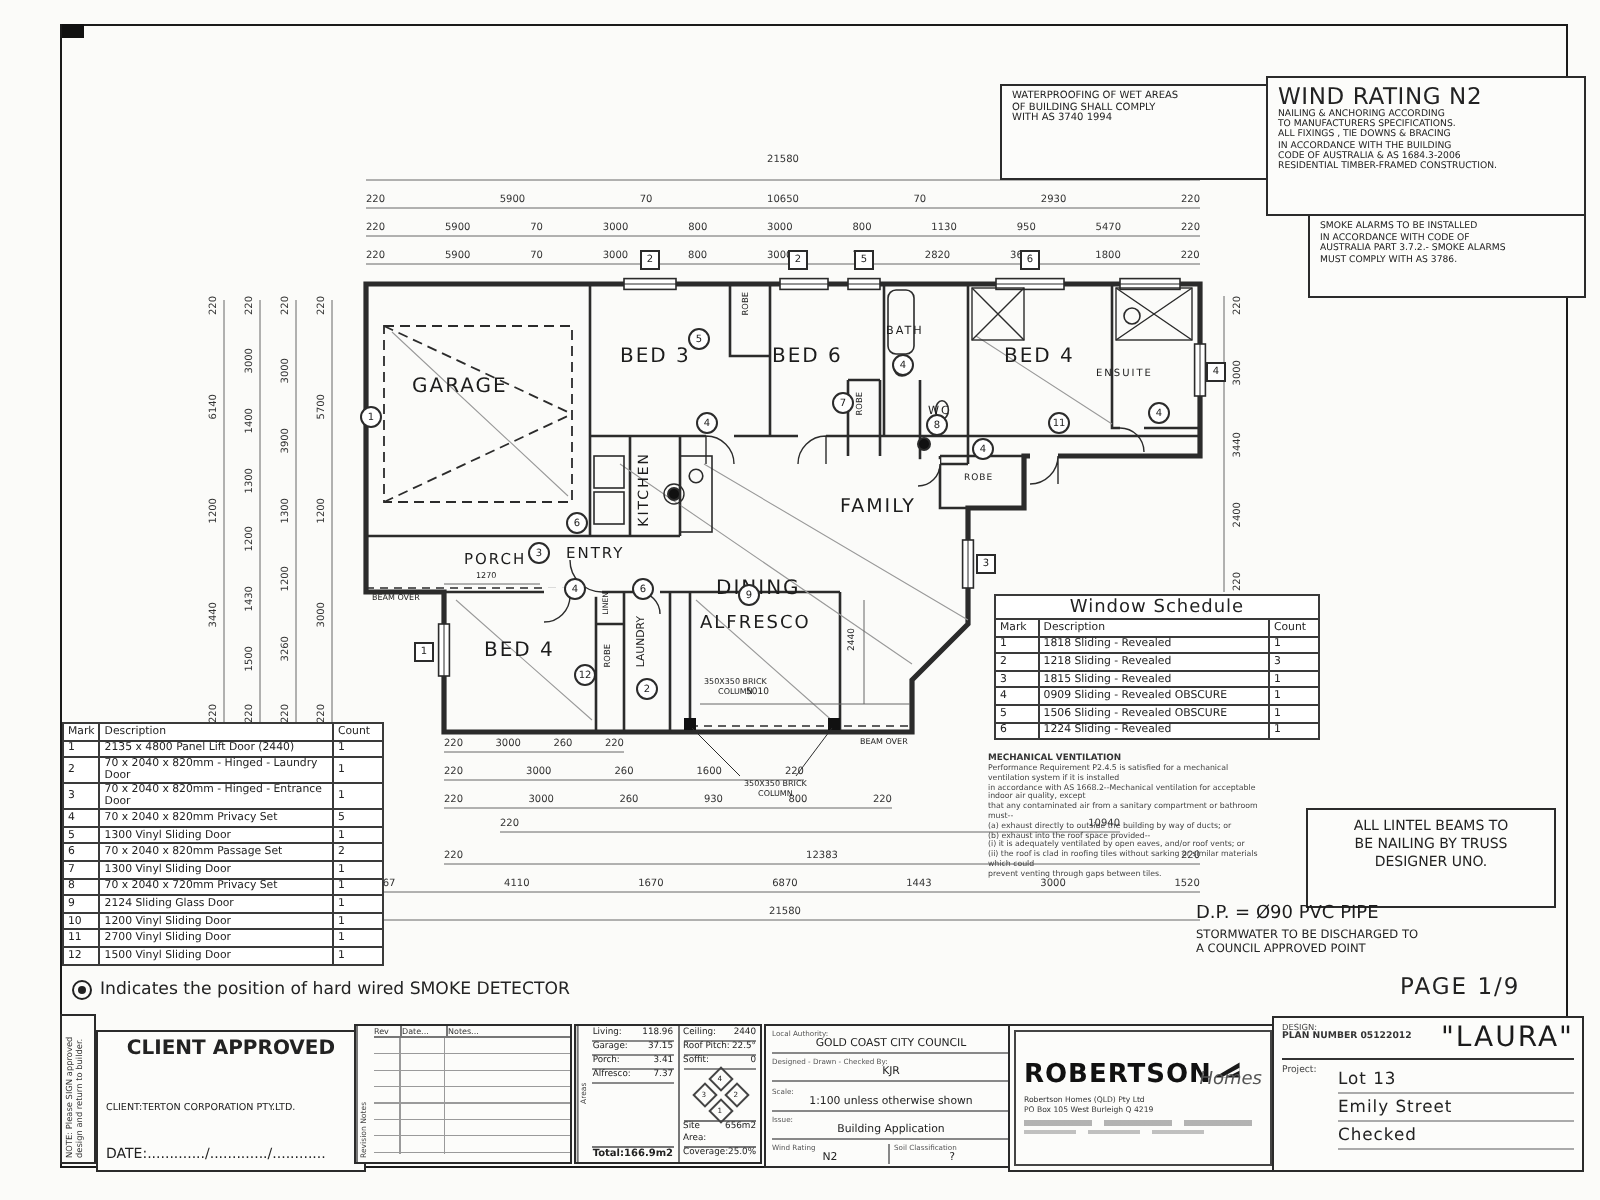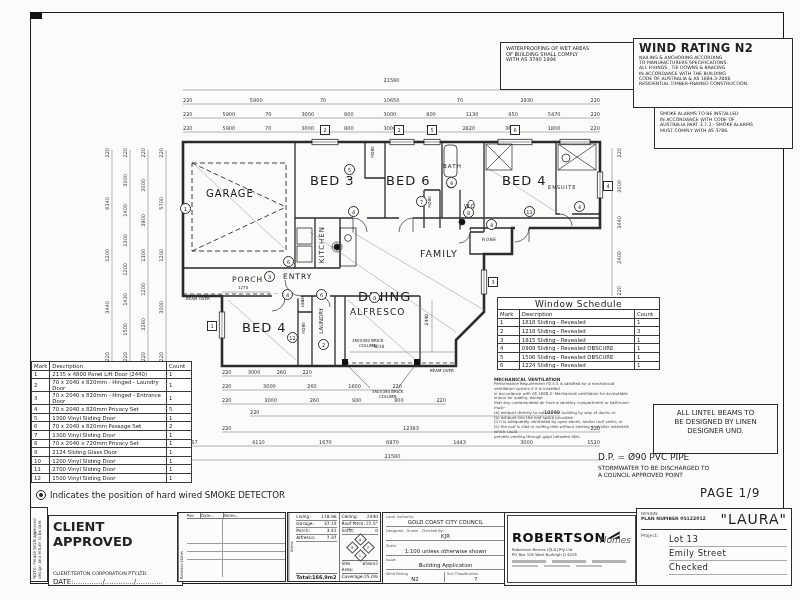--- a/index.html
+++ b/index.html
@@ -2,21 +2,21 @@
 <html><head>
 <meta charset="utf-8">
 <style>
   html,body{margin:0;padding:0;background:#fff;}
   #page{position:relative;width:800px;height:600px;background:#fbfbf9;overflow:hidden;
         font-family:"DejaVu Sans","Liberation Sans",sans-serif;color:#222;}
   .abs{position:absolute;}
   .box{position:absolute;border:1px solid #2b2b2b;background:#fcfcfa;}
   .frame{position:absolute;border:1.6px solid #1a1a1a;}
   .vt{writing-mode:vertical-rl;transform:rotate(180deg);}
-  .roomlbl{position:absolute;font-size:13px;letter-spacing:1px;color:#1c1c1c;white-space:nowrap;}
+  .roomlbl{position:absolute;font-size:10px;letter-spacing:1px;color:#1c1c1c;white-space:nowrap;}
   .smlbl{position:absolute;color:#1c1c1c;white-space:nowrap;}
   .dimrow{position:absolute;display:flex;justify-content:space-between;font-size:5px;color:#333;}
   .dimrow span{white-space:nowrap;}
   .dimcol{position:absolute;display:flex;flex-direction:column;justify-content:space-between;align-items:center;font-size:5px;color:#333;}
   .dimcol span{writing-mode:vertical-rl;transform:rotate(180deg);white-space:nowrap;}
   .cmark{position:absolute;width:9px;height:9px;border:0.9px solid #2b2b2b;border-radius:50%;
          font-size:5px;display:flex;align-items:center;justify-content:center;background:#fff;z-index:3;}
   .smark{position:absolute;width:8px;height:8px;border:0.9px solid #2b2b2b;
          font-size:5px;display:flex;align-items:center;justify-content:center;background:#fff;z-index:3;}
   .sched{border-collapse:collapse;width:100%;background:#fff;padding-left:17px;}
@@ -324,21 +324,21 @@
 
   <div class="box" style="left:500px;top:42px;width:126px;height:40px;padding:3px 5px;">
     <div>
         <div class="nline">WATERPROOFING OF WET AREAS</div>
         <div class="nline">OF BUILDING SHALL COMPLY</div>
         <div class="nline">WITH AS 3740 1994</div>
       </div>
   </div>
 
   <div class="box" style="left:633px;top:38px;width:148px;height:64px;padding:2px 5px;">
-    <div style="font-size:11.5px;font-weight:bold;letter-spacing:.3px;">WIND RATING N2</div>
+    <div style="font-size:11.5px;font-weight:normal;letter-spacing:.3px;">WIND RATING N2</div>
     <div>
         <div class="nline" style="font-size:4.6px;min-height:5.2px;line-height:5.2px;">NAILING &amp; ANCHORING ACCORDING</div>
         <div class="nline" style="font-size:4.6px;min-height:5.2px;line-height:5.2px;">TO MANUFACTURERS SPECIFICATIONS.</div>
         <div class="nline" style="font-size:4.6px;min-height:5.2px;line-height:5.2px;">ALL FIXINGS , TIE DOWNS &amp; BRACING</div>
         <div class="nline" style="font-size:4.6px;min-height:5.2px;line-height:5.2px;">IN ACCORDANCE WITH THE BUILDING</div>
         <div class="nline" style="font-size:4.6px;min-height:5.2px;line-height:5.2px;">CODE OF AUSTRALIA &amp; AS 1684.3-2006</div>
         <div class="nline" style="font-size:4.6px;min-height:5.2px;line-height:5.2px;">RESIDENTIAL TIMBER-FRAMED CONSTRUCTION.</div>
       </div>
   </div>
 
@@ -361,21 +361,21 @@
         <div class="tiny">(b) exhaust into the roof space provided--</div>
         <div class="tiny">(i) it is adequately ventilated by open eaves, and/or roof vents; or</div>
         <div class="tiny">(ii) the roof is clad in roofing tiles without sarking or similar materials which could</div>
         <div class="tiny">prevent venting through gaps between tiles.</div>
       </div>
   </div>
 
   <div class="box" style="left:653px;top:404px;width:117px;height:40px;padding:4px 3px;text-align:center;">
     <div>
         <div class="nline" style="font-size:7px;min-height:9px;line-height:9px;">ALL LINTEL BEAMS TO</div>
-        <div class="nline" style="font-size:7px;min-height:9px;line-height:9px;">BE DESIGNED BY LINEN</div>
+        <div class="nline" style="font-size:7px;min-height:9px;line-height:9px;">BE NAILING BY TRUSS</div>
         <div class="nline" style="font-size:7px;min-height:9px;line-height:9px;">DESIGNER UNO.</div>
       </div>
   </div>
 
   <div class="abs" style="left:598px;top:452px;font-size:9px;color:#1c1c1c;">D.P. = Ø90 PVC PIPE</div>
   <div class="abs" style="left:598px;top:465px;">
     <div>
         <div class="nline" style="font-size:5.8px;min-height:6.6px;line-height:6.6px;">STORMWATER TO BE DISCHARGED TO</div>
         <div class="nline" style="font-size:5.8px;min-height:6.6px;line-height:6.6px;">A COUNCIL APPROVED POINT</div>
       </div>
@@ -512,23 +512,23 @@
       </span>
     <span style="font-size:8.6px;">Indicates the position of hard wired SMOKE DETECTOR</span>
   </div>
 
 
   <div class="box" style="left:30px;top:507px;width:16px;height:73px;">
     <div class="vt" style="font-size:4.2px;padding:2px 1px;width:10px;color:#333;">NOTE: Please SIGN approved design and return to builder.</div>
   </div>
 
   <div class="box" style="left:48px;top:515px;width:125px;height:63px;border-width:1.6px;padding:3px 4px;">
-    <div style="font-size:13px;font-weight:bold;">CLIENT APPROVED</div>
+    <div style="font-size:10px;font-weight:bold;text-align:center;">CLIENT APPROVED</div>
     <div style="font-size:4.8px;margin-top:22px;">CLIENT:TERTON CORPORATION PTY.LTD.</div>
-    <div style="font-size:7px;margin-top:2px;">DATE:............./............./............</div>
+    <div style="font-size:7px;margin-top:16px;">DATE:............./............./............</div>
   </div>
 
   <div class="box" style="left:177px;top:512px;width:107px;height:68px;display:flex;">
     <div class="vt" style="font-size:3.8px;width:8px;padding:2px 0;border-right:0.6px solid #777;color:#444;">Revision Notes</div>
     <div style="flex:1;">
       <div style="display:flex;font-size:4px;border-bottom:0.6px solid #777;color:#333;">
         <span style="width:13px;border-right:0.6px solid #777;">Rev</span>
         <span style="width:22px;border-right:0.6px solid #777;">Date...</span>
         <span style="flex:1;">Notes...</span>
       </div>

